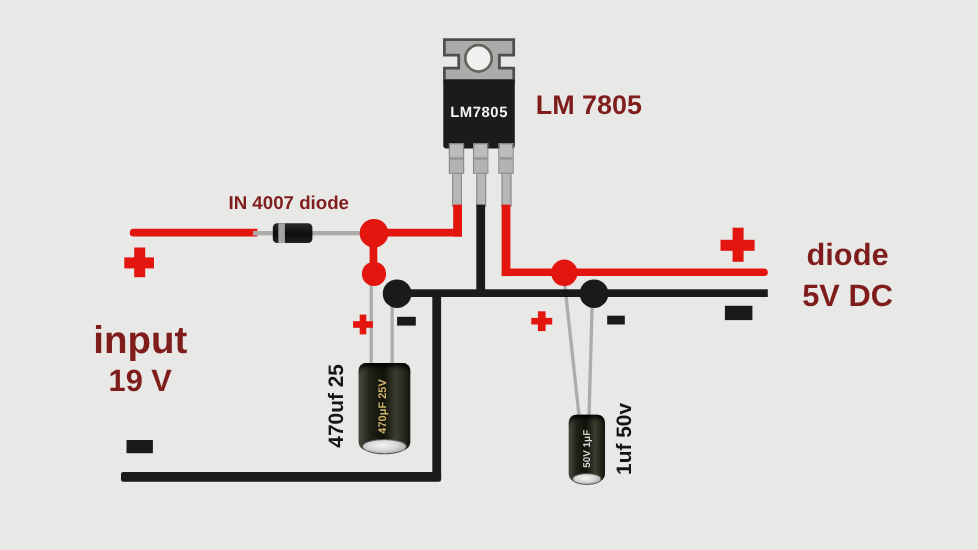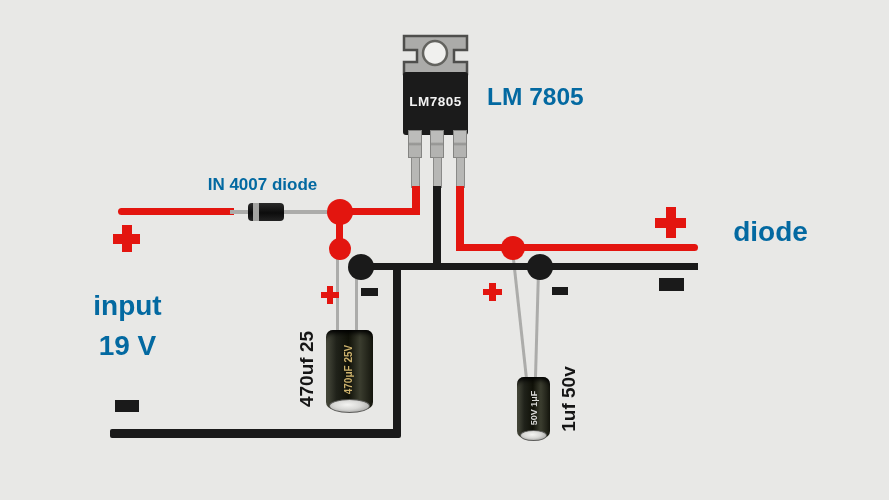--- a/index.html
+++ b/index.html
@@ -7,21 +7,21 @@
     position:relative;
     width:889px;height:500px;
     background:#e8e8e6;
     overflow:hidden;
     font-family:"Liberation Sans", sans-serif;
   }
   .abs{position:absolute;}
   .wire{position:absolute;}
   .dot{position:absolute;border-radius:50%;}
   .lead{position:absolute;background:#acacaa;}
-  .txt{position:absolute;font-weight:700;color:#0369a1;text-align:center;white-space:nowrap;}
+  .txt{position:absolute;font-weight:700;color:#7f1d1d;text-align:center;white-space:nowrap;}
   .plus{position:absolute;color:#e3150f;}
   .plus::before{content:"";position:absolute;left:0;width:100%;top:calc(50% - var(--t)/2);height:var(--t);background:currentColor;}
   .plus::after{content:"";position:absolute;top:0;height:100%;left:calc(50% - var(--t)/2);width:var(--t);background:currentColor;}
   .minus{position:absolute;background:#1a1a1a;}
   .leg{position:absolute;background:linear-gradient(#bcbcba 42%,#8f8f8d 50%,#b3b3b1 58%);border:1px solid #848482;box-sizing:border-box;}
   .legn{position:absolute;background:#b7b7b5;border:1px solid #8a8a88;box-sizing:border-box;}
   .cap{position:absolute;border-radius:7px;
        background:linear-gradient(90deg,#4a4c3e 0%,#20221a 22%,#101108 48%,#3b3d2f 72%,#15160e 100%);
        box-shadow:inset 0 6px 5px -3px #000;}
   .capellipse{position:absolute;border-radius:50%;
@@ -103,21 +103,22 @@
   <div class="plus" style="left:483px;top:283px;width:19px;height:18px;--t:6.5px;"></div>
   <div class="minus" style="left:552px;top:287px;width:16px;height:8px;"></div>
 
   <div class="plus" style="left:655px;top:207px;width:31px;height:31px;--t:10px;"></div>
   <div class="minus" style="left:659px;top:278px;width:25px;height:13px;"></div>
 
   <div class="txt" style="left:205px;top:175px;width:115px;font-size:17px;">IN 4007 diode</div>
 
   <div class="txt" style="left:487px;top:83px;font-size:24.5px;">LM 7805</div>
 
-  <div class="txt" style="left:70px;top:290px;width:115px;font-size:28px;">input</div>
+  <div class="txt" style="left:70px;top:290px;width:115px;font-size:35px;">input</div>
   <div class="txt" style="left:70px;top:330px;width:115px;font-size:28px;">19 V</div>
 
   <div class="txt" style="left:718px;top:216px;width:105px;font-size:28px;">diode</div>
+  <div class="txt" style="left:718px;top:253px;width:105px;font-size:28px;">5V DC</div>
 
   <div class="rotlabel" style="left:254px;top:356px;width:110px;height:26px;font-size:19px;">470uf 25</div>
   <div class="rotlabel" style="left:526px;top:386px;width:90px;height:26px;font-size:19px;">1uf 50v</div>
 
 </div>
 
 </body></html>

